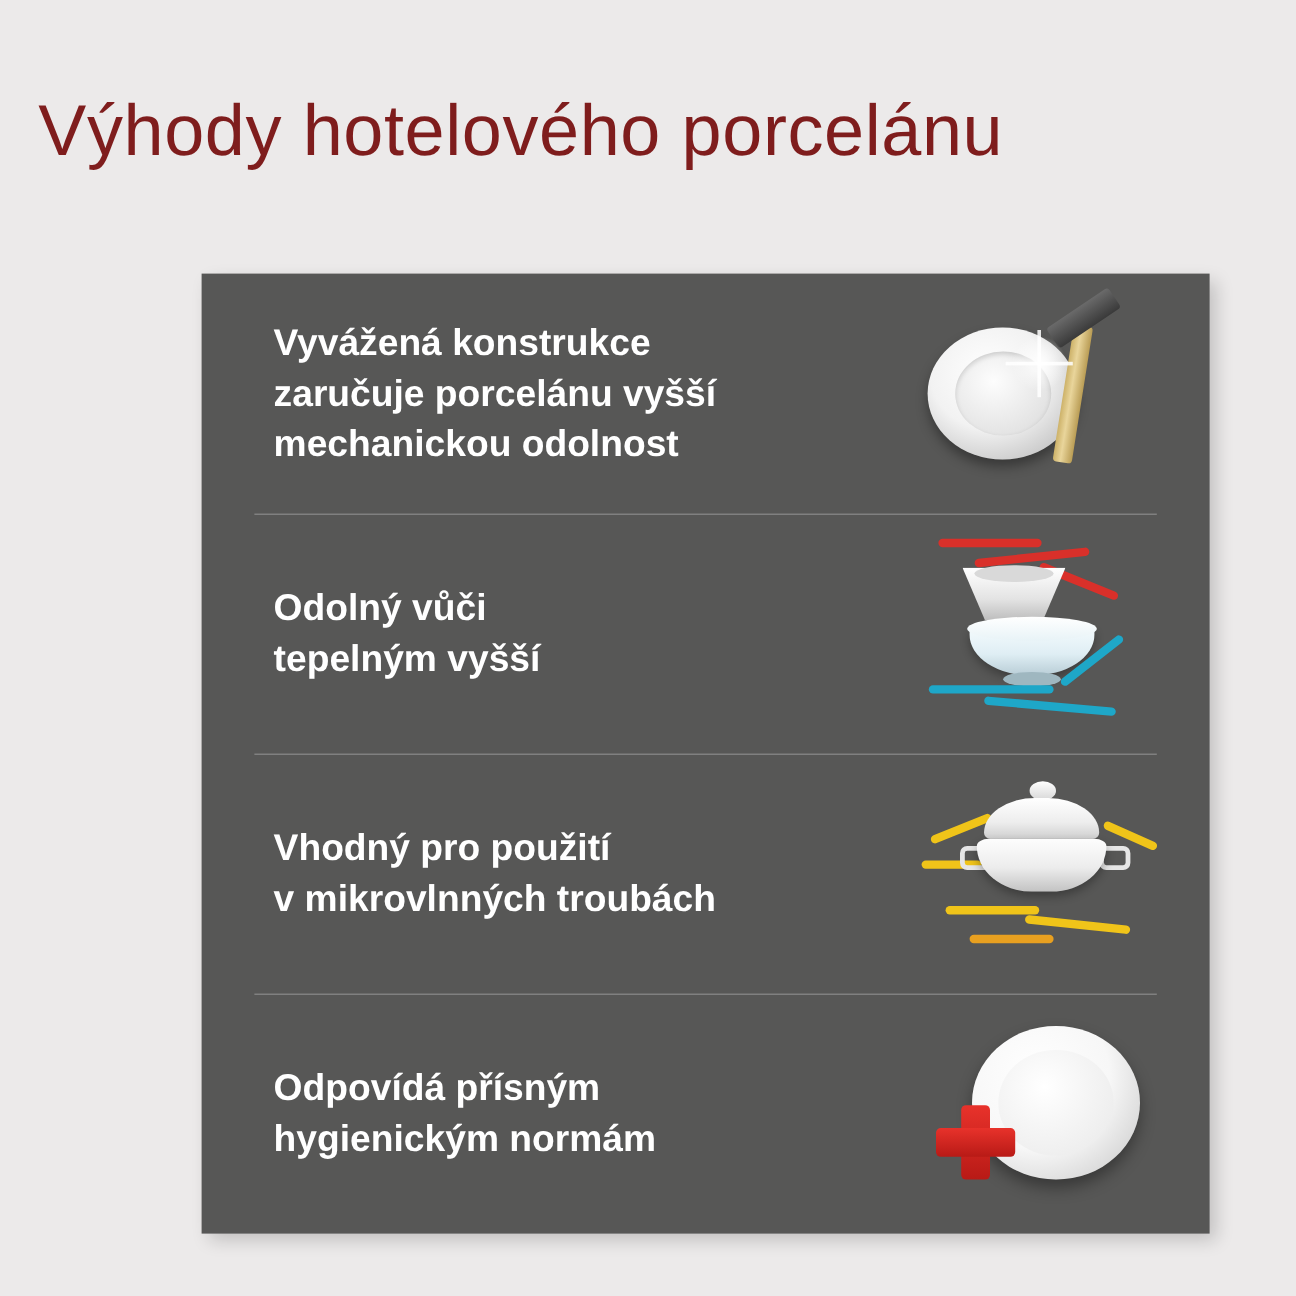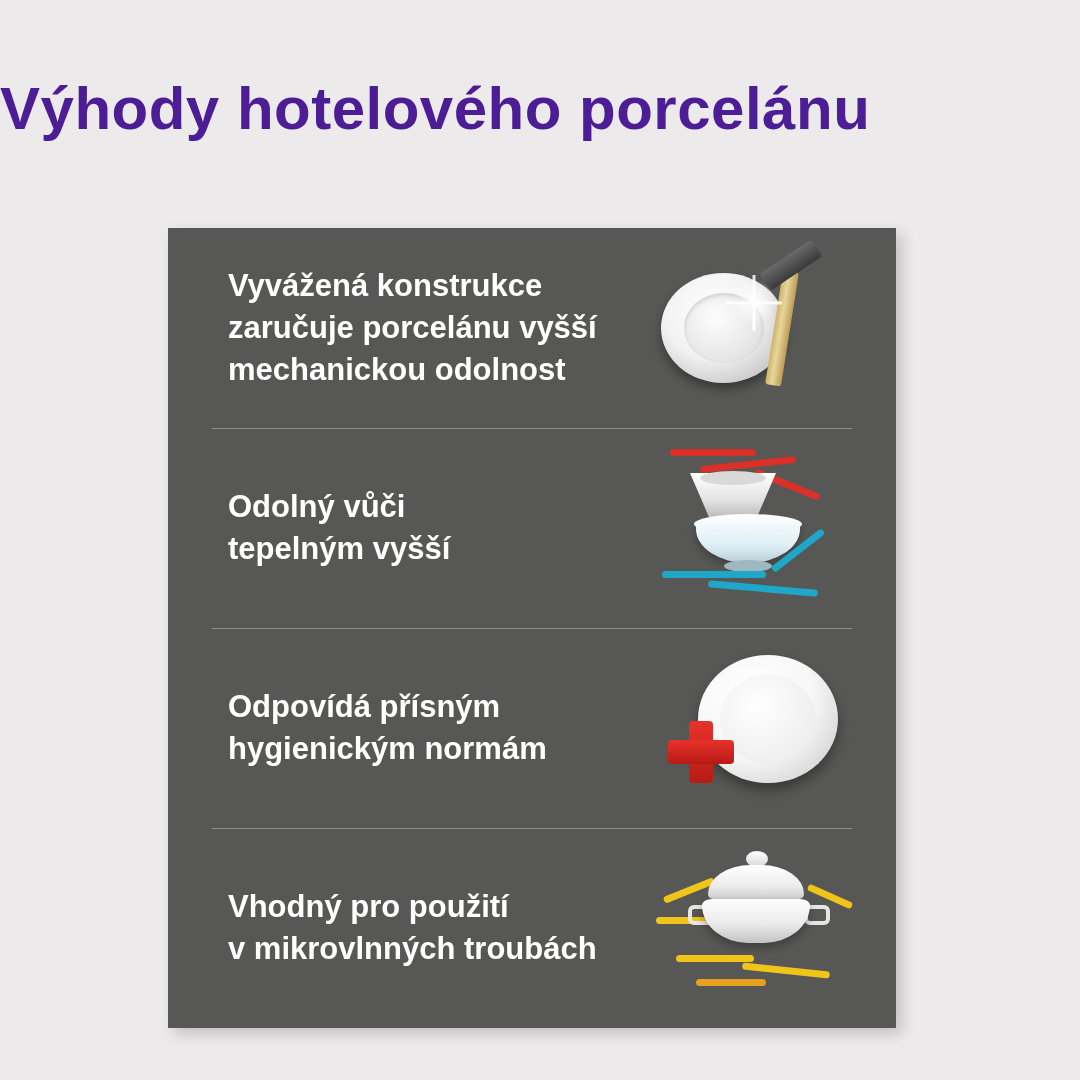--- a/index.html
+++ b/index.html
@@ -16,32 +16,32 @@
   }
 
   
   .page-title {
     position: absolute;
     top: 74px;
     left: 0;
     width: 868px;
     text-align: center;
     font-size: 60px;
-    font-weight: bold;
-    color: #4c1d95;
+    font-weight: normal;
+    color: #7f1d1d;
     letter-spacing: 0.5px;
     white-space: nowrap;
   }
 
   
   .card {
     position: absolute;
     left: 168px;
     top: 228px;
-    width: 728px;
+    width: 840px;
     height: 800px;
     background: #575756;
     box-shadow: 6px 6px 14px rgba(0,0,0,0.18);
   }
 
   .rows {
     position: absolute;
     inset: 0;
     display: flex;
     flex-direction: column;
@@ -306,32 +306,20 @@
       <div class="row-icon">
         <div class="wave red" style="left:14px; top:6px; width:86px;"></div>
         <div class="wave red" style="left:44px; top:18px; width:96px; transform:rotate(-6deg);"></div>
         <div class="wave red" style="left:96px; top:38px; width:70px; transform:rotate(22deg);"></div>
         <div class="sq-bowl"></div>
         <div class="sq-bowl-inner"></div>
         <div class="round-bowl"></div>
         <div class="wave blue" style="left:6px; top:128px; width:104px;"></div>
         <div class="wave blue" style="left:52px; top:142px; width:110px; transform:rotate(5deg);"></div>
         <div class="wave blue" style="left:110px; top:104px; width:64px; transform:rotate(-38deg);"></div>
-      </div>
-    </div>
-
-    <div class="row">
-      <div class="row-text">Odpovídá přísným
-hygienickým normám</div>
-      <div class="row-icon">
-        <div class="plate4"></div>
-        <div class="cross">
-          <i></i>
-            <b></b>
-        </div>
       </div>
     </div>
 
     <div class="row">
       <div class="row-text">Vhodný pro použití
 v mikrovlnných troubách</div>
       <div class="row-icon">
         <div class="wave" style="left:6px; top:44px; width:54px; background:#f0c419; transform:rotate(-22deg);"></div>
         <div class="wave" style="left:0px; top:74px; width:50px; background:#f0c419;"></div>
         <div class="wave" style="left:150px; top:50px; width:48px; background:#f0c419; transform:rotate(24deg);"></div>
@@ -339,14 +327,26 @@
         <div class="tureen-lid"></div>
         <div class="tureen-handle l"></div>
         <div class="tureen-handle r"></div>
         <div class="tureen-body"></div>
         <div class="wave" style="left:20px; top:112px; width:78px; background:#f0c419;"></div>
         <div class="wave" style="left:86px; top:124px; width:88px; background:#f0c419; transform:rotate(6deg);"></div>
         <div class="wave" style="left:40px; top:136px; width:70px; background:#e8a020;"></div>
       </div>
     </div>
 
+    <div class="row">
+      <div class="row-text">Odpovídá přísným
+hygienickým normám</div>
+      <div class="row-icon">
+        <div class="plate4"></div>
+        <div class="cross">
+          <i></i>
+            <b></b>
+        </div>
+      </div>
+    </div>
+
   </div>
 </div>
 
 </body></html>

